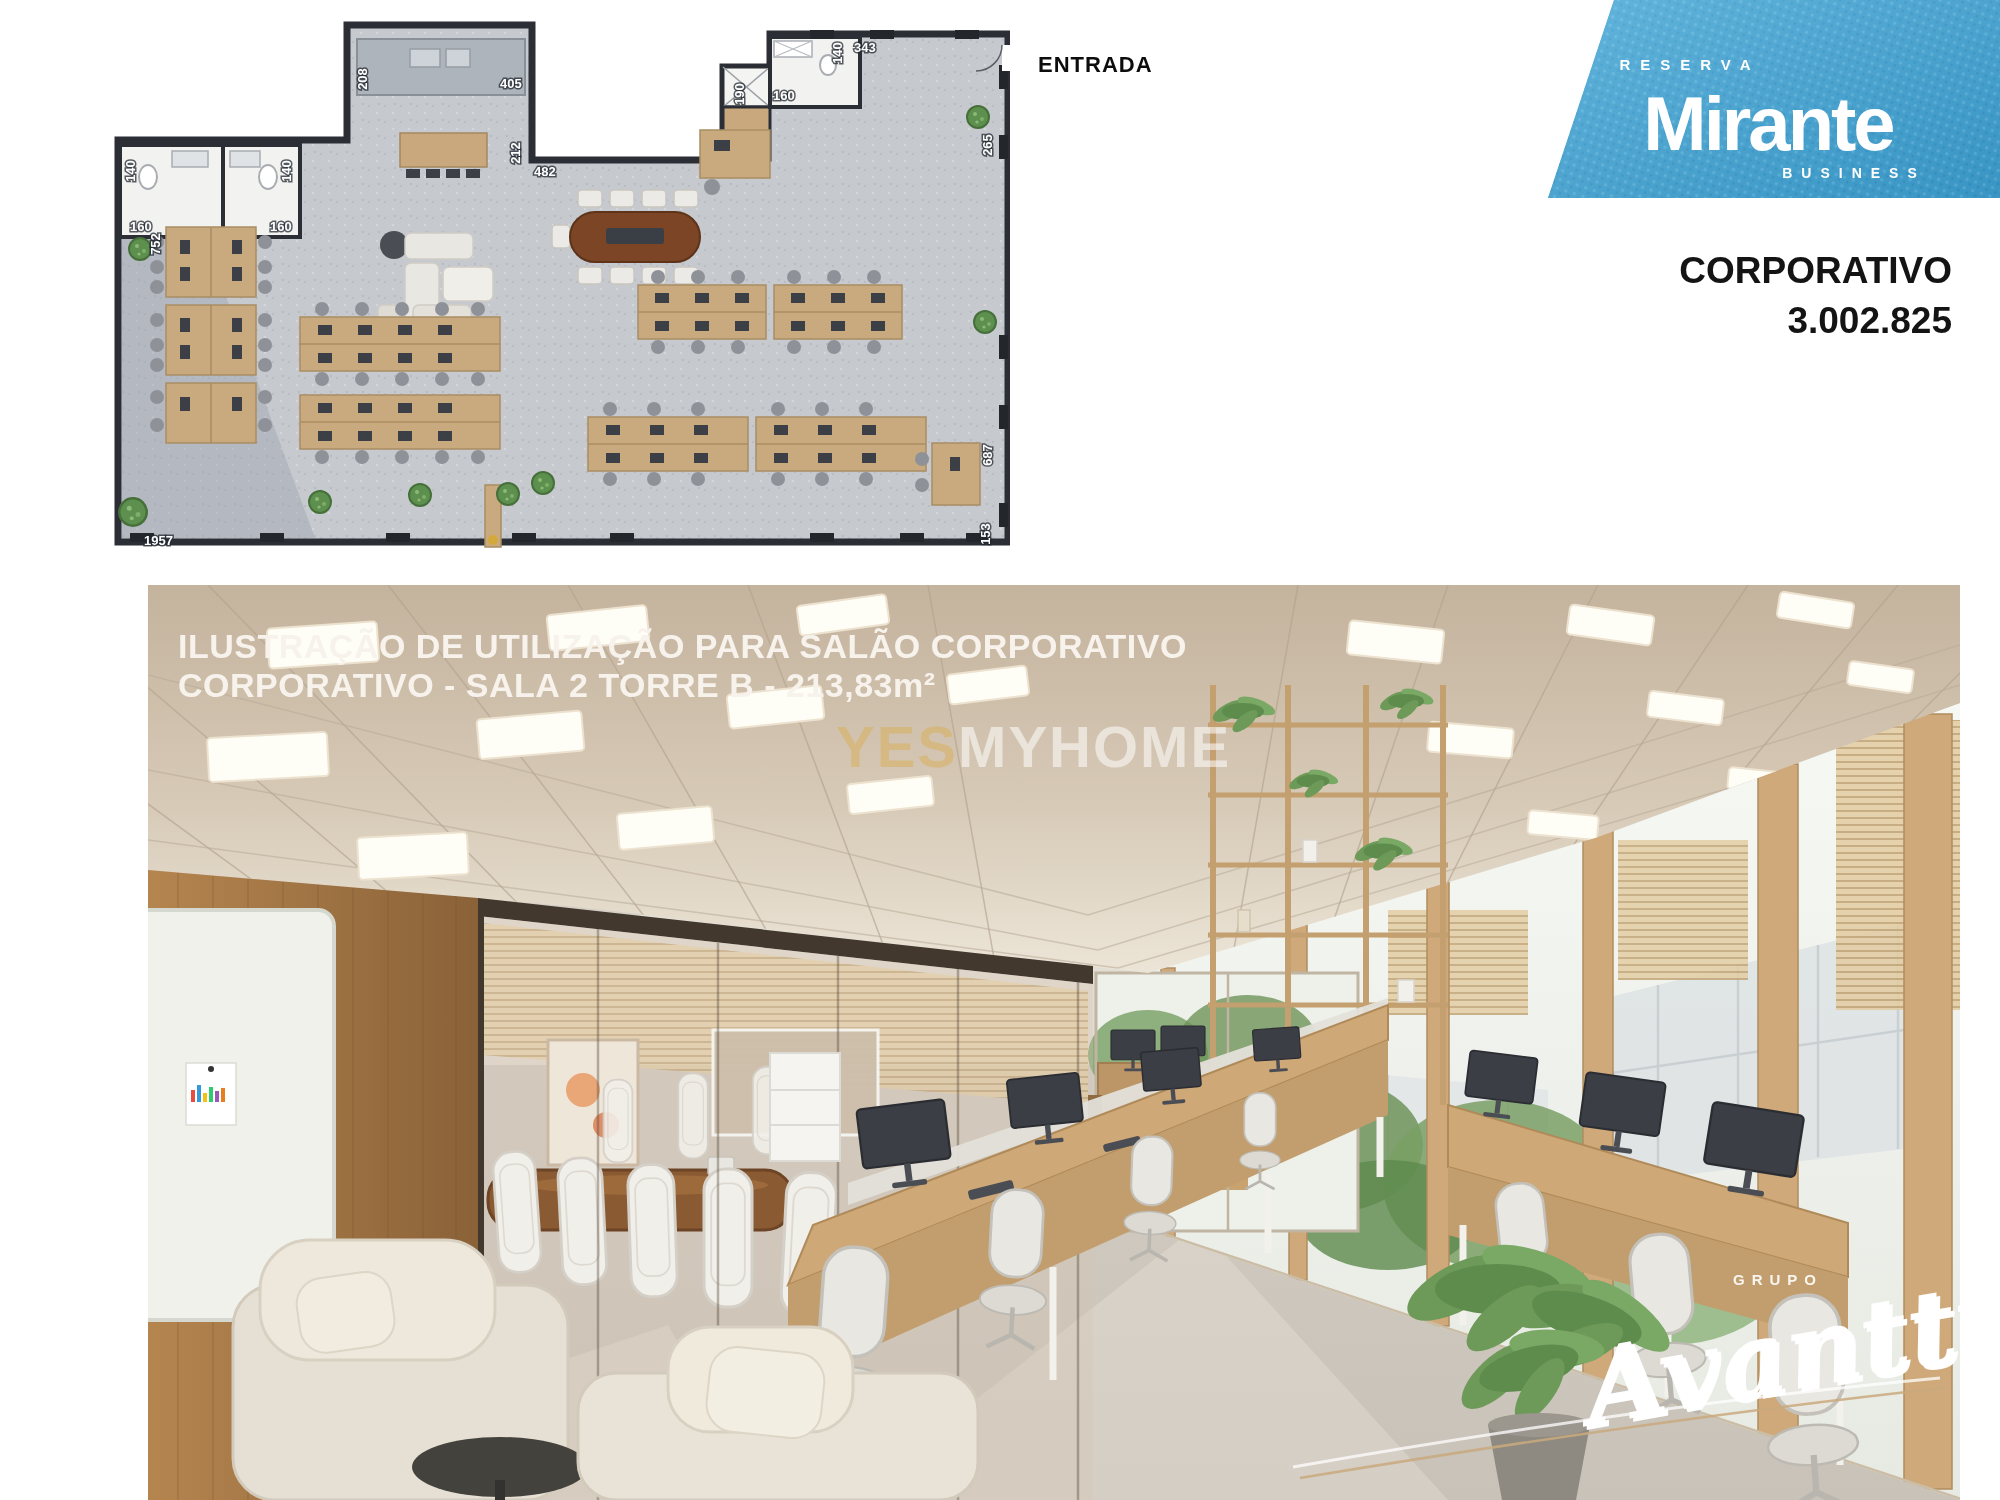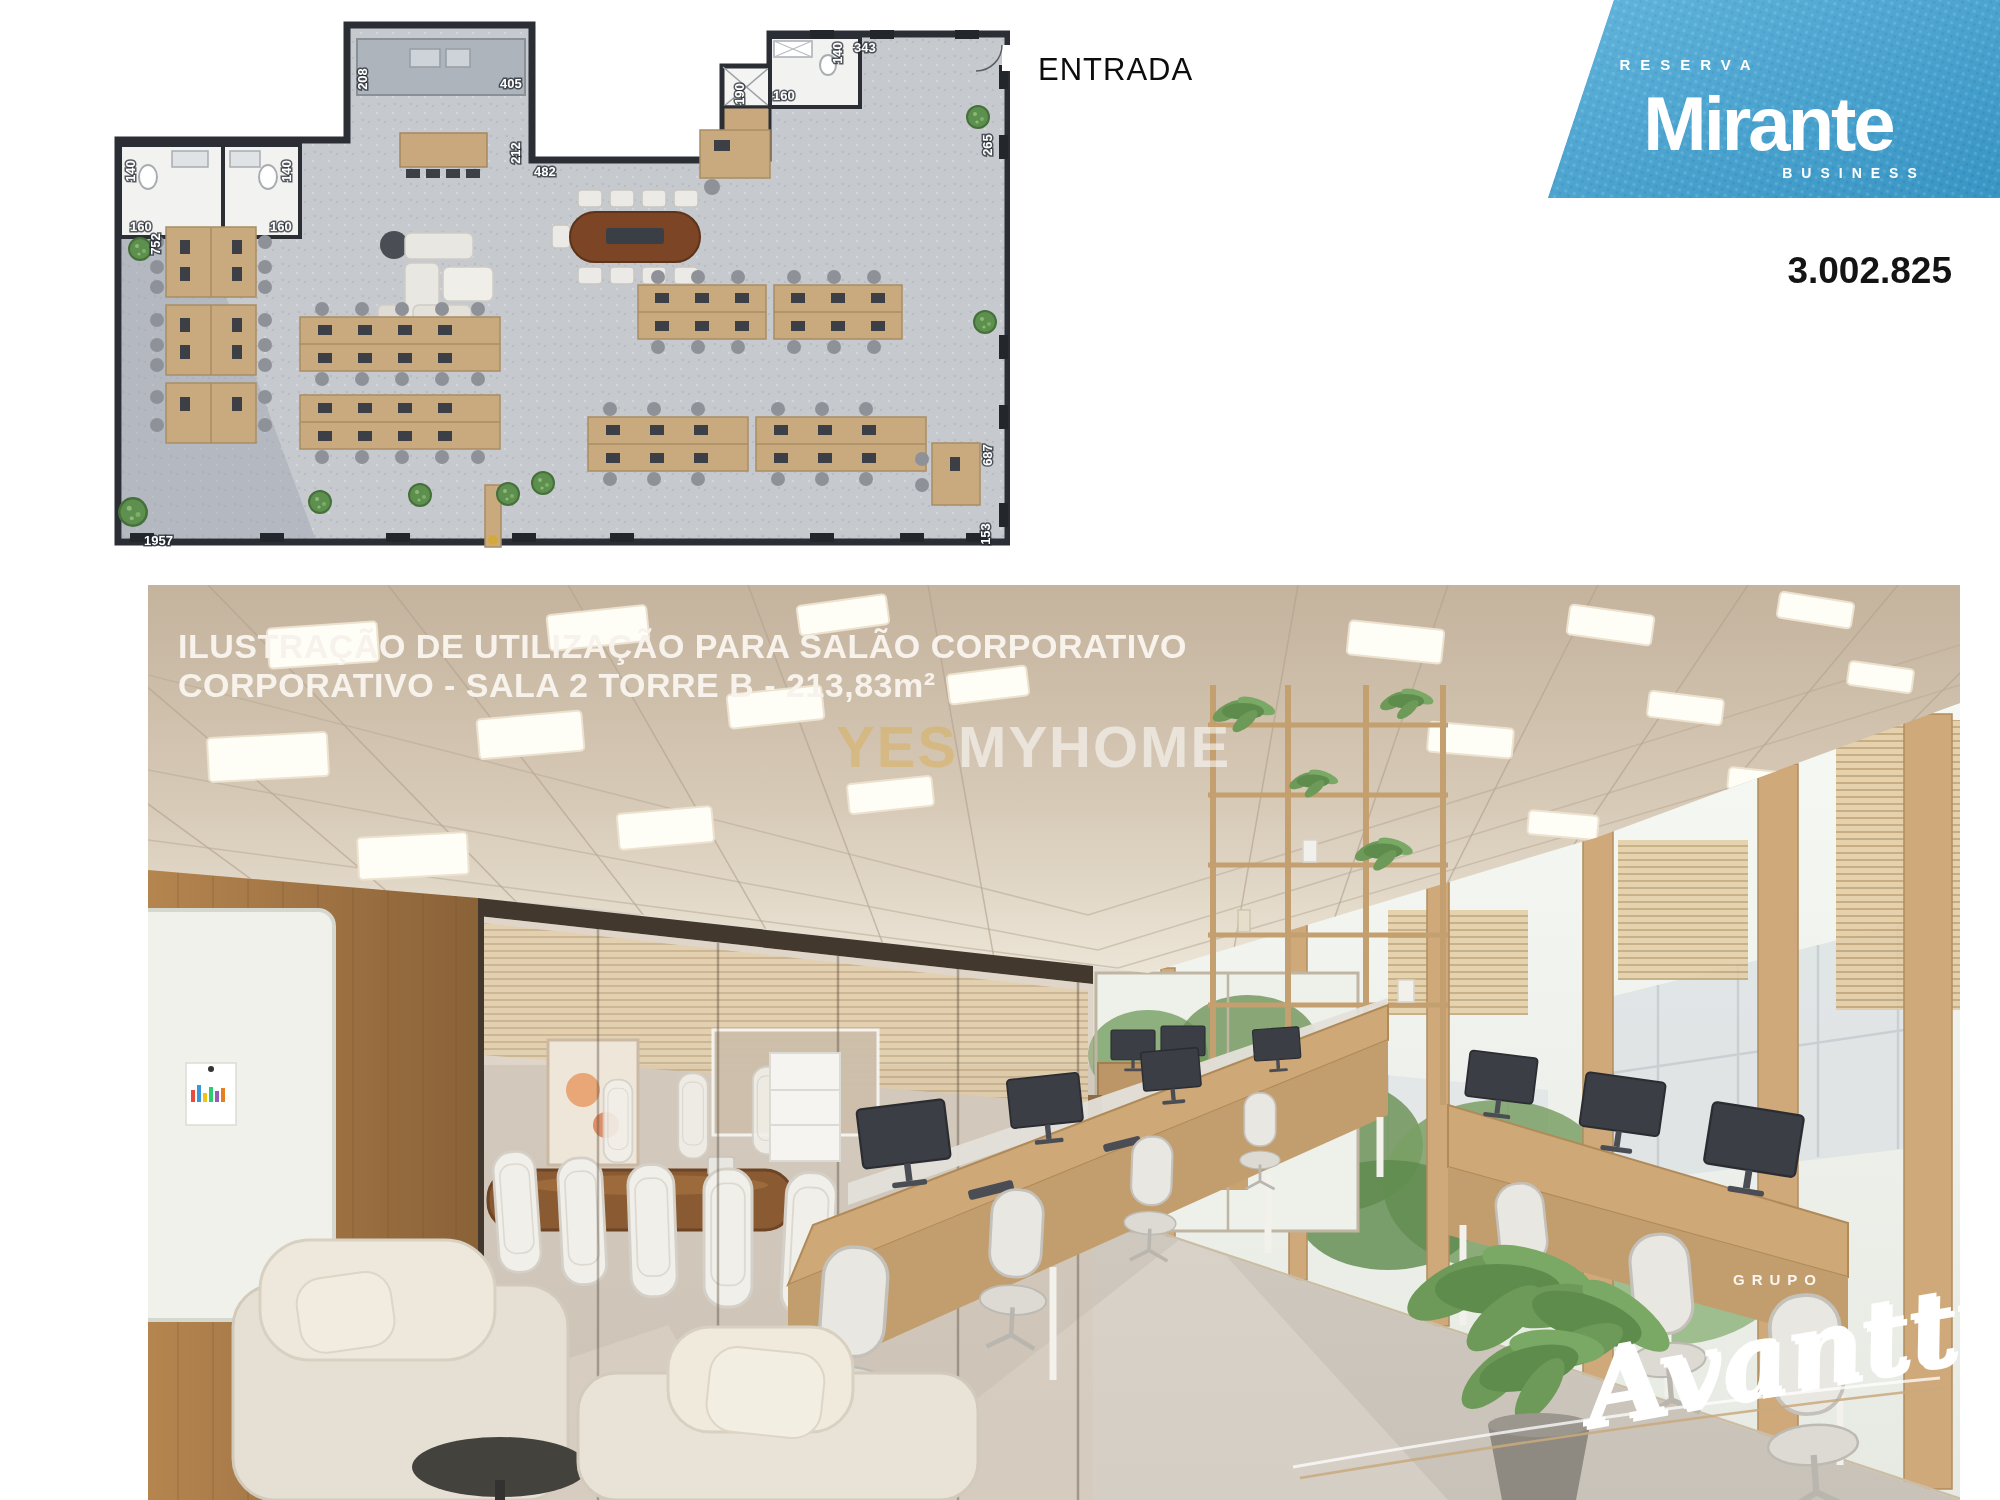--- a/index.html
+++ b/index.html
@@ -4,21 +4,21 @@
 <style>
   html,body{margin:0;padding:0;background:#ffffff;}
   .canvas{position:relative;width:2000px;height:1500px;background:#ffffff;overflow:hidden;
           font-family:"Liberation Sans",sans-serif;}
   .abs{position:absolute;}
   svg text{font-family:"Liberation Sans",sans-serif;}
   
   #plan{left:110px;top:5px;}
   .dim{font-size:13px;font-weight:600;fill:#ffffff;paint-order:stroke;stroke:rgba(35,40,48,.75);stroke-width:3px;}
   
-  .entrada{left:1038px;top:52px;font-size:31px;font-weight:400;color:#0d0d0d;letter-spacing:1px;}
+  .entrada{left:1038px;top:52px;font-size:22px;font-weight:700;color:#0d0d0d;letter-spacing:1px;}
   
   #logo{left:1540px;top:0px;}
   
   .offer{right:48px;top:246px;text-align:right;color:#141414;font-weight:800;
          font-size:37px;line-height:50px;letter-spacing:0px;}
   
   #photo{left:148px;top:585px;}
   .capt{font-weight:700;fill:#f7f3ec;letter-spacing:.5px;}
   .wm{font-weight:800;font-size:58px;letter-spacing:2px;opacity:.55;}
   .sig-small{font-size:15px;letter-spacing:7px;fill:#ffffff;opacity:.9;font-weight:600;}
@@ -334,20 +334,21 @@
       </linearGradient>
     </defs>
     <polygon points="74,0 460,0 460,198 8,198" fill="url(#lgdots)"></polygon>
     <polygon points="74,0 460,0 460,198 8,198" fill="url(#lggrad)"></polygon>
     <text x="150" y="70" text-anchor="middle" fill="#ffffff" font-size="15" font-weight="700" letter-spacing="10">RESERVA</text>
     <text x="228" y="150" text-anchor="middle" fill="#ffffff" font-size="76" font-weight="800" font-family="DejaVu Serif, serif" letter-spacing="-3">Mirante</text>
     <text x="314" y="178" text-anchor="middle" fill="#ffffff" font-size="14" font-weight="700" letter-spacing="9">BUSINESS</text>
   </svg>
 
   <div class="abs offer">
+    <div>CORPORATIVO</div>
     <div>3.002.825</div>
   </div>
 
   <svg id="photo" class="abs" width="1812" height="915" viewBox="0 0 1812 915">
     <defs>
       <linearGradient id="ceilg" x1="0" y1="0" x2="0" y2="1">
         <stop offset="0" stop-color="#c4b39d"></stop>
         <stop offset="0.55" stop-color="#d6c9b6"></stop>
         <stop offset="1" stop-color="#ece5d7"></stop>
       </linearGradient>

